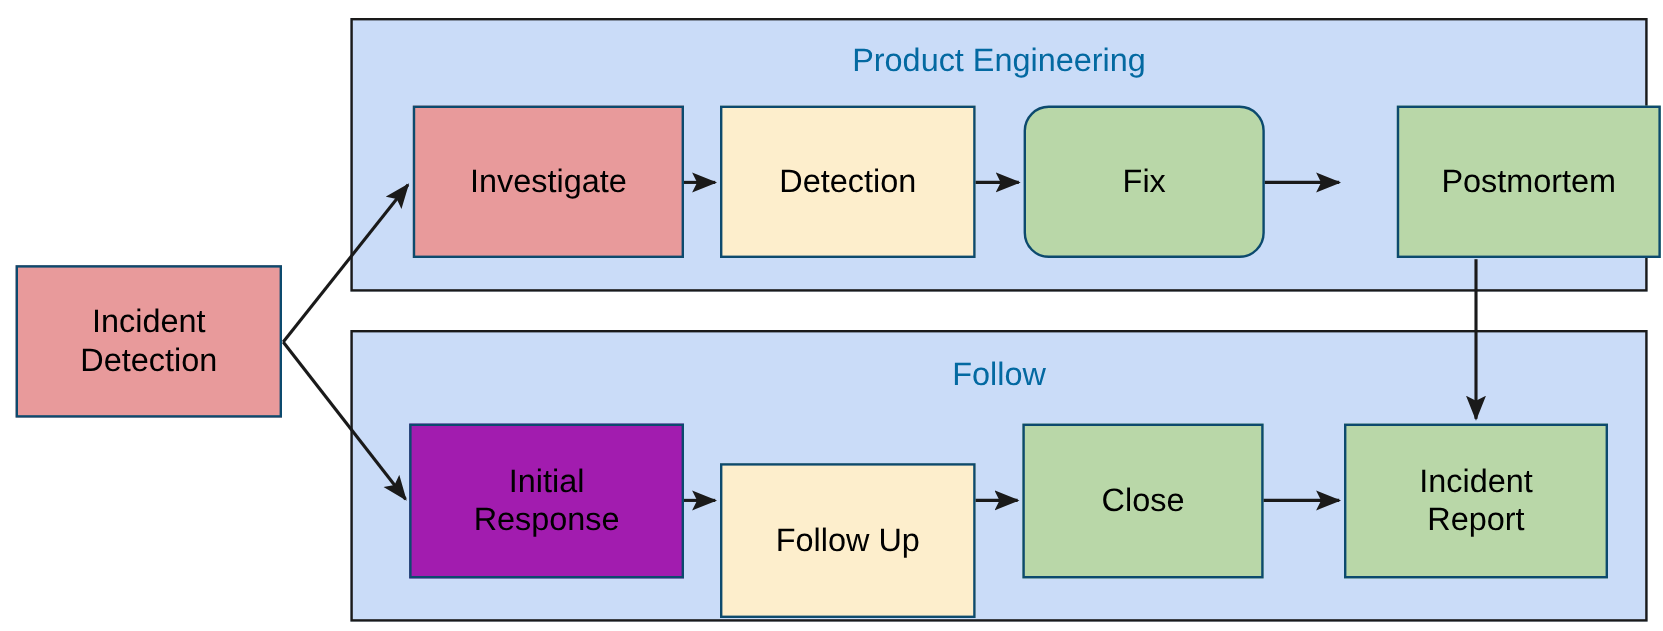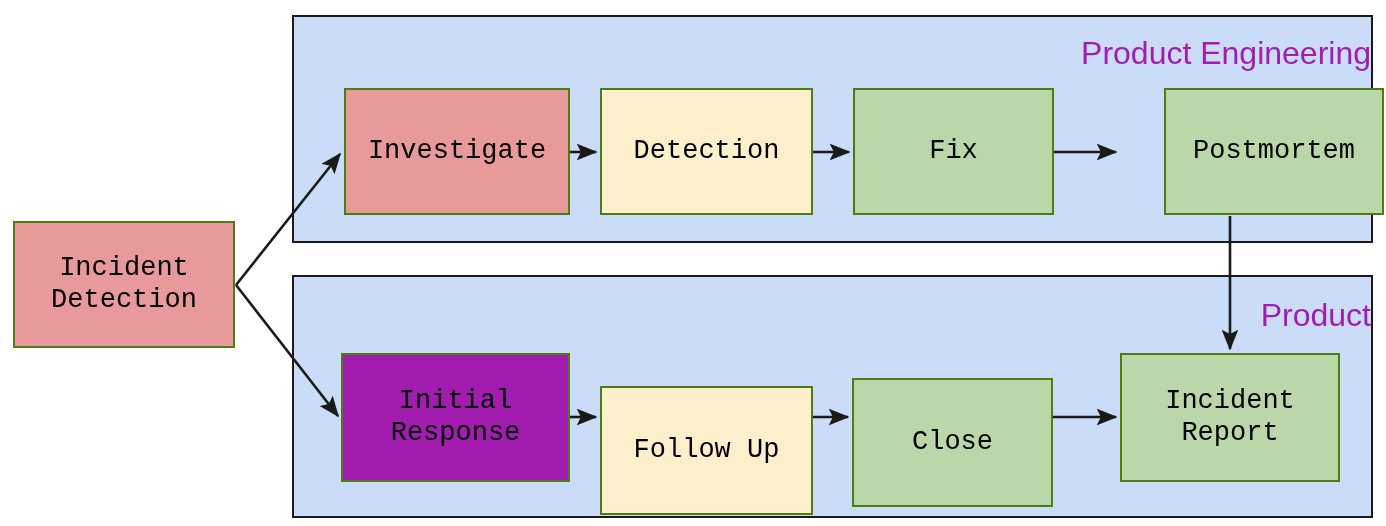--- a/index.html
+++ b/index.html
@@ -18,72 +18,71 @@
   }
   .lane {
     position: absolute;
     box-sizing: border-box;
     border: 2px solid #1a1a1a;
   }
   .lane-title {
     position: absolute;
     left: 0;
     right: 0;
-    text-align: right;
-    font-size: 32px;
-    color: #a21caf;
+    text-align: center;
+    font-size: 27px;
+    color: #0369a1;
     line-height: 1;
     white-space: nowrap;
   }
   .node {
     position: absolute;
     box-sizing: border-box;
-    border: 2px solid #4d7c0f;
+    border: 2px solid #0c4a6e;
     display: flex;
     align-items: center;
     justify-content: center;
     text-align: center;
     font-size: 27px;
     color: #000000;
     line-height: 1.18;
     white-space: pre-line;
-    font-family: Liberation Mono, monospace;
   }
   svg.edges {
     position: absolute;
     left: 0;
     top: 0;
     width: 1386px;
     height: 526px;
     overflow: visible;
     pointer-events: none;
   }
 </style>
 </head>
 <body>
 
 <div id="canvas">
 
   <div class="lane" id="lane-0" style="left: 292px; top: 15px; width: 1081px; height: 228px; background: rgb(202, 220, 248);">
     <div class="lane-title" style="top: 20px;">Product Engineering</div>
   </div>
   <div class="lane" id="lane-1" style="left: 292px; top: 275px; width: 1081px; height: 243px; background: rgb(202, 220, 248);">
-    <div class="lane-title" style="top: 22px;">Product</div>
+    <div class="lane-title" style="top: 22px;">Follow</div>
   </div>
 
   <div class="node" id="node-0" style="left: 13px; top: 221px; width: 222px; height: 127px; background: rgb(232, 154, 155);">Incident
 Detection</div>
   <div class="node" id="node-1" style="left: 344px; top: 88px; width: 226px; height: 127px; background: rgb(232, 154, 155);">Investigate</div>
   <div class="node" id="node-2" style="left: 600px; top: 88px; width: 213px; height: 127px; background: rgb(253, 238, 204);">Detection</div>
-  <div class="node" id="node-3" style="left: 853px; top: 88px; width: 201px; height: 127px; background: rgb(185, 215, 168);">Fix</div>
+  <div class="node" id="node-3" style="left: 853px; top: 88px; width: 201px; height: 127px; background: rgb(185, 215, 168); border-radius: 21px;">Fix</div>
   <div class="node" id="node-4" style="left: 1164px; top: 88px; width: 220px; height: 127px; background: rgb(185, 215, 168);">Postmortem</div>
   <div class="node" id="node-5" style="left: 341px; top: 353px; width: 229px; height: 129px; background: #a21caf;">Initial
 Response</div>
   <div class="node" id="node-6" style="left: 600px; top: 353px; width: 213px; height: 129px; background: rgb(253, 238, 204); margin-top: 33px;">Follow Up</div>
-  <div class="node" id="node-7" style="left: 852px; top: 353px; width: 201px; height: 129px; background: rgb(185, 215, 168); margin-top: 25px;">Close</div>
+  <div class="node" id="node-7" style="left: 852px; top: 353px; width: 201px; height: 129px; background: rgb(185, 215, 168);">Close</div>
   <div class="node" id="node-8" style="left: 1120px; top: 353px; width: 220px; height: 129px; background: rgb(185, 215, 168);">Incident
 Report</div>
 
   <svg class="edges" viewBox="0 0 1386 526">
     <defs>
       <marker id="arrowhead" markerWidth="9" markerHeight="9" refX="7.4" refY="3.2" orient="auto" markerUnits="strokeWidth">
         <path d="M 0,0 L 8,3.2 L 0,6.4 L 1.6,3.2 Z" fill="#1a1a1a"></path>
       </marker>
     </defs>
     <g id="edge-group" fill="none" stroke="#1a1a1a" stroke-width="2.6">

